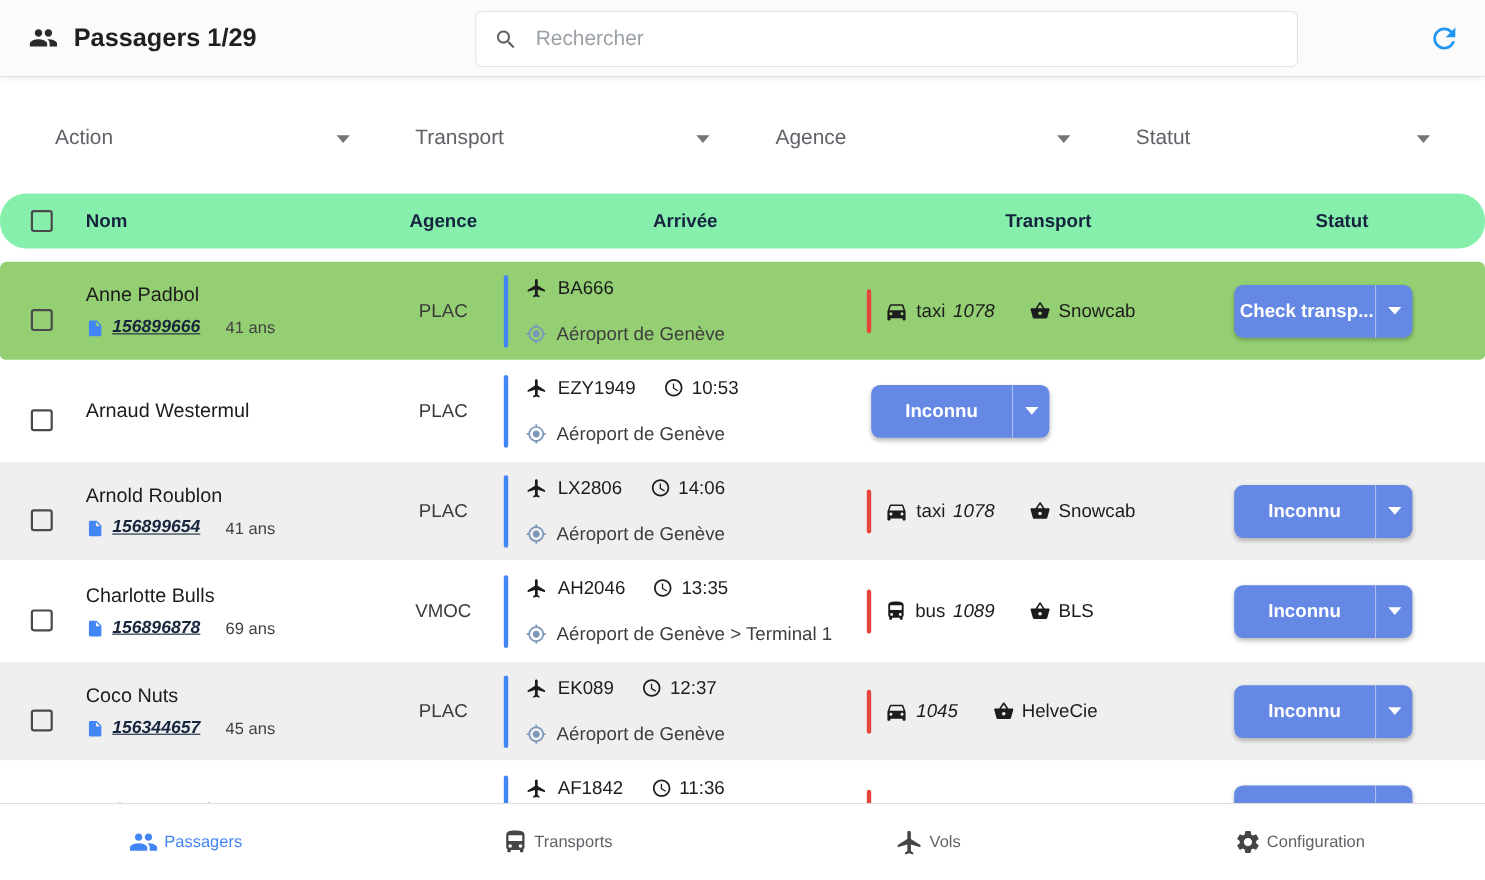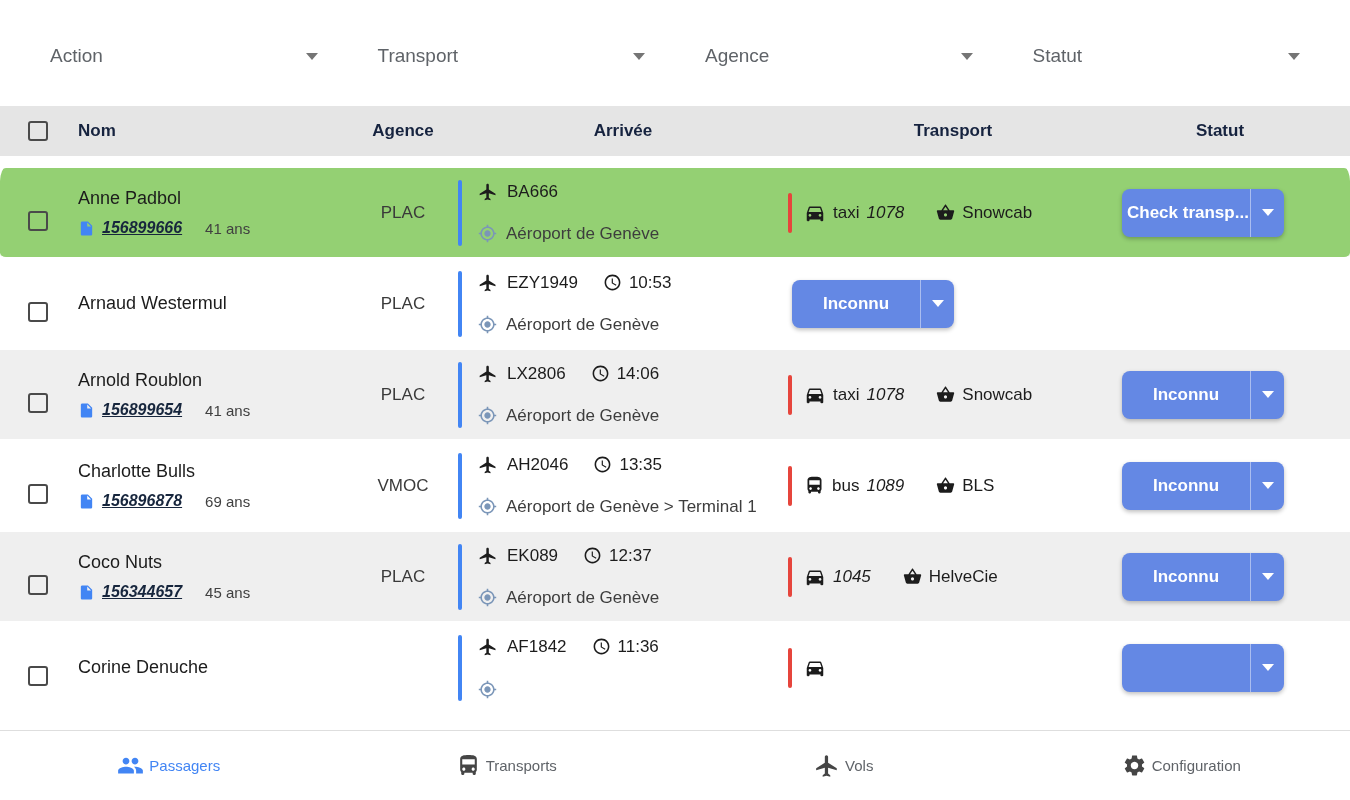--- a/index.html
+++ b/index.html
@@ -26,27 +26,27 @@
   .filters { flex:0 0 auto; display:grid; grid-template-columns:repeat(4,1fr); gap:60px;
              padding:0 50px; margin-top:42px; height:28px; }
   .filter { display:flex; align-items:center; justify-content:space-between;
             color:#5f6368; font-size:19px; cursor:pointer; }
   .tri-down { width:0; height:0; border-left:6px solid transparent; border-right:6px solid transparent;
               border-top:7px solid #757575; }
 
   
   .grid-cols { display:grid; grid-template-columns:50px 270px 110px 330px 330px 1fr;
                padding:0 28px; align-items:center; }
-  .thead { flex:0 0 50px; margin-top:36px; height:50px; background:#e5e5e5; }
+  .thead { flex:0 0 50px; margin-top:36px; height:50px; background:#86efac;border-radius:24px; }
   .th { font-weight:bold; font-size:17px; color:#16233f; }
   .th.center { text-align:center; }
   .checkbox { width:20px; height:20px; border:2px solid #4a4a4a; border-radius:3px;
               background:transparent; cursor:pointer; }
 
-  .rows { flex:1 1 auto; overflow:hidden; padding-top:12px;border-radius:25px; }
+  .rows { flex:1 1 auto; overflow:hidden; padding-top:12px; }
   .row { height:91px; border-bottom:2px solid #fff; }
   .row.bg-green { background:#94d073; border-radius:6px; }
   .row.bg-gray  { background:#efefef; }
   .row.bg-white { background:#ffffff; }
   .row .checkbox { align-self:start; margin-top:17px; }
 
   .name-cell { display:flex; flex-direction:column; gap:10px; }
   .pname { font-size:18px; color:#1c1c1c; }
   .doc-line { display:flex; align-items:center; gap:7px; }
   .doc-id { font-size:16px; font-weight:bold; font-style:italic; color:#17263d;
@@ -84,20 +84,39 @@
               gap:5px; cursor:pointer; color:#454545; }
   .nav-label { font-size:15px; color:#5f6368; }
   .nav-item.active { color:#4285f4; }
   .nav-item.active .nav-label { color:#4285f4; }
 </style>
 </head>
 <body>
 
 <div class="app">
 
+  <div class="topbar">
+    <div class="title-group">
+      <svg width="27" height="27" viewBox="0 0 24 24" fill="#2b2b2b">
+          <path d="M16 11c1.66 0 2.99-1.34 2.99-3S17.66 5 16 5c-1.66 0-3 1.34-3 3s1.34 3 3 3zm-8 0c1.66 0 2.99-1.34 2.99-3S9.66 5 8 5C6.34 5 5 6.34 5 8s1.34 3 3 3zm0 2c-2.33 0-7 1.17-7 3.5V19h14v-2.5c0-2.33-4.67-3.5-7-3.5zm8 0c-.29 0-.62.02-.97.05 1.16.84 1.97 1.97 1.97 3.45V19h6v-2.5c0-2.33-4.67-3.5-7-3.5z"></path>
+        </svg>
+      <span class="page-title">Passagers 1/29</span>
+    </div>
+    <div class="search">
+      <svg width="22" height="22" viewBox="0 0 24 24" fill="#5f6368">
+          <path d="M15.5 14h-.79l-.28-.27C15.41 12.59 16 11.11 16 9.5 16 5.91 13.09 3 9.5 3S3 5.91 3 9.5 5.91 16 9.5 16c1.61 0 3.09-.59 4.23-1.57l.27.28v.79l5 4.99L20.49 19l-4.99-5zm-6 0C7.01 14 5 11.99 5 9.5S7.01 5 9.5 5 14 7.01 14 9.5 11.99 14 9.5 14z"></path>
+        </svg>
+      <input type="text" placeholder="Rechercher" style="">
+    </div>
+    <div class="refresh-btn">
+      <svg width="30" height="30" viewBox="0 0 24 24" fill="#2196f3">
+          <path d="M17.65 6.35C16.2 4.9 14.21 4 12 4c-4.42 0-7.99 3.58-7.99 8s3.57 8 7.99 8c3.73 0 6.84-2.55 7.73-6h-2.08c-.82 2.33-3.04 4-5.65 4-3.31 0-6-2.69-6-6s2.69-6 6-6c1.66 0 3.14.69 4.22 1.78L13 11h7V4l-2.35 2.35z"></path>
+        </svg>
+    </div>
+  </div>
 
   <div class="filters">
     <div class="filter">
       <span>Action</span>
       <span class="tri-down"></span>
     </div>
     <div class="filter">
       <span>Transport</span>
       <span class="tri-down"></span>
     </div>

